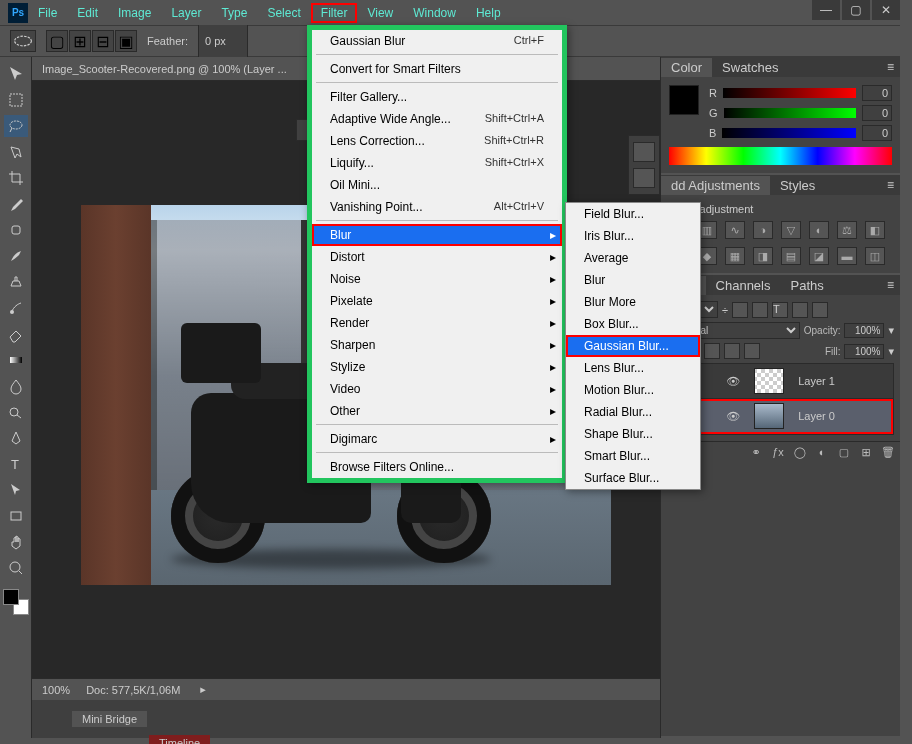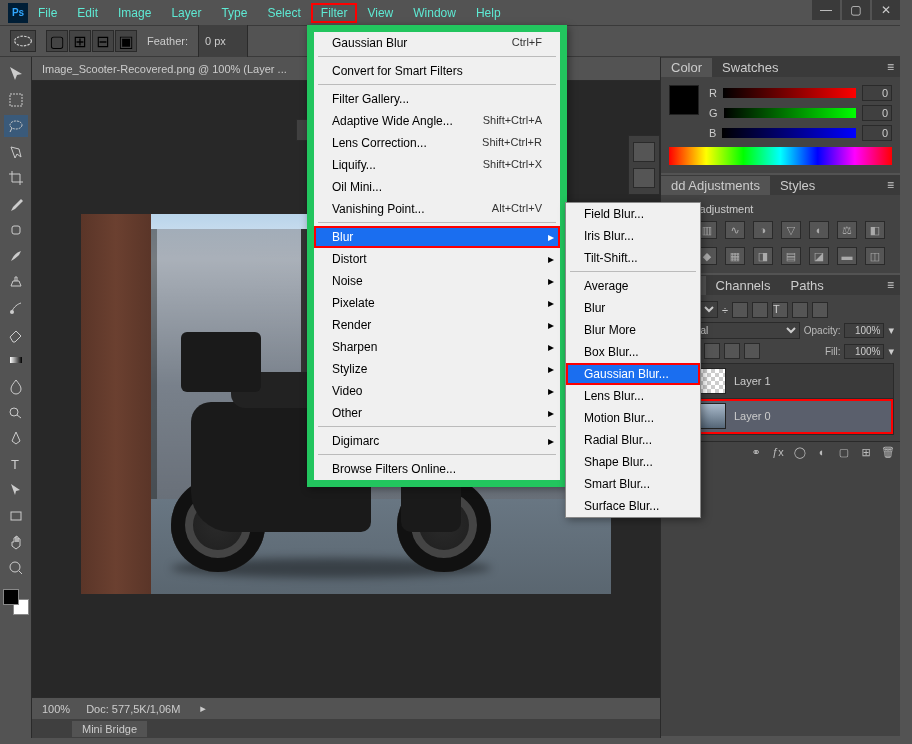--- a/index.html
+++ b/index.html
@@ -37,21 +37,21 @@
 .wheel { width: 94px; height: 94px; border-radius: 50%; background: radial-gradient(circle,#2a2a2a 0%,#222 40%,#1a1a1a 60%,#0d0d0d 100%); position: absolute; bottom: 0; box-shadow: inset 0 0 0 14px #111, inset 0 0 0 22px #444; }
 .wheel.rear { left: 10px; }
 .wheel.front { right: 10px; }
 .body-sc { position:absolute; left: 30px; bottom: 40px; width: 180px; height: 130px; background: #1a1a1a; border-radius: 20px 30px 10px 40px; }
 .seat { position:absolute; left: 40px; top: -30px; width: 160px; height: 36px; background: #222; border-radius: 14px; }
 .box { position:absolute; left: -10px; top: -70px; width: 80px; height: 60px; background:#1a1a1a; border-radius:6px; }
 .front-sc { position:absolute; right: 40px; bottom: 40px; width: 60px; height: 170px; background:#1a1a1a; border-radius: 30px 30px 10px 10px; }
 .shadow-sc { position:absolute; bottom:-6px; left:10px; width:320px; height:20px; background:rgba(0,0,0,.4); border-radius:50%; filter: blur(4px);}
 
 .status-bar { height: 22px; background: #535353; border-top:1px solid #2a2a2a; display:flex; align-items:center; padding:0 10px; gap:16px; color:#ccc; font-size:11px;}
-.bottom-tabs { height: 19px; background:#3f3f3f; display:flex; align-items:center; gap:2px; padding-left:40px;}
+.bottom-tabs { height: 38px; background:#3f3f3f; display:flex; align-items:center; gap:2px; padding-left:40px;}
 .bottom-tab { color:#ccc; font-size:11px; padding:2px 10px; background:#535353; cursor:pointer;}
 .bottom-tab.inactive { background:#7f1d1d;margin-top:47px; }
 
 .panels { width: 240px; background: #535353; border-left: 1px solid #2a2a2a; display: flex; flex-direction: column; }
 .panel { background: #434343; margin-bottom: 2px; }
 .panel-tabs { display: flex; background: #3a3a3a; height: 20px; align-items: center; }
 .panel-tab { color: #ccc; font-size: 13px; padding: 2px 10px; cursor: pointer; }
 .panel-tab.active { background: #535353; }
 .panel-menu { margin-left:auto; color:#ccc; font-size:12px; padding:0 6px; cursor:pointer; }
 .panel-body { padding: 8px; font-size: 11px; color: #ccc; }
@@ -69,35 +69,35 @@
 .adj-icons { display:flex; flex-wrap:wrap; gap:8px; }
 .adj-icon { width:20px; height:18px; background:#555; border:1px solid #2a2a2a; cursor:pointer; display:flex; align-items:center; justify-content:center; font-size:11px; color:#aaa;}
 
 .layer-opts { display:flex; align-items:center; gap:4px; margin-bottom:4px;}
 .layer-opt-label { font-size:10px; color:#bbb; }
 .kindsel, .blendsel { background:#404040; border:1px solid #2a2a2a; color:#ccc; font-size:10px; padding:1px 4px;}
 .opacity-field { width:40px; background:#404040; border:1px solid #2a2a2a; text-align:right; padding:1px 3px; font-size:10px;}
 .lock-row { display:flex; align-items:center; gap:4px; margin-bottom:4px;}
 .lock-ico { width:16px; height:16px; background:#555; border:1px solid #2a2a2a; cursor:pointer;}
 .layer-list { background:#3a3a3a; border:1px solid #2a2a2a;}
-.layer-item { display:flex; align-items:center; padding:4px 6px; gap:8px; border-bottom:1px solid #2a2a2a; cursor:pointer;}
+.layer-item { display:flex; align-items:center; padding:4px 6px; gap:14px; border-bottom:1px solid #2a2a2a; cursor:pointer;justify-content:center;}
 .layer-item.selected { background:#5a5f6c; }
 .layer-item.highlighted { outline: 2px solid #ff0000; outline-offset: -2px; }
 .eye-ico { width:14px; height:14px; display:flex; align-items:center; justify-content:center; font-size:11px;}
 .layer-thumb { width:30px; height:26px; background:#888; border:1px solid #222;}
 .layer-thumb.checker { background: repeating-conic-gradient(#ccc 0% 25%, #fff 0% 50%) 50% / 8px 8px;}
 .layer-name { font-size:11px; }
 .panel-footer { display:flex; justify-content:flex-end; gap:6px; padding:4px; border-top:1px solid #2a2a2a;}
 .pf-ico { width:16px; height:14px; color:#bbb; font-size:11px; cursor:pointer; text-align:center;}
 
 .panel-icons-col { position: absolute; right: 240px; top: 78px; width: 32px; background:#3f3f3f; display:flex; flex-direction:column; gap:6px; padding:6px 4px; border:1px solid #2a2a2a;}
 .pi-ico { width:22px; height:20px; background:#555; border:1px solid #2a2a2a; cursor:pointer;}
 
 
-.filter-menu { position: absolute; left: 307px; top: 25px; width: 260px; background: #f0f0f0; border: 7px solid #22c55e; box-shadow: 2px 2px 8px rgba(0,0,0,.4); z-index: 100; font-size: 12px; }
+.filter-menu { position: absolute; left: 307px; top: 25px; width: 260px; background: #f0f0f0; border: 5px solid #22c55e; box-shadow: 2px 2px 8px rgba(0,0,0,.4); z-index: 100; font-size: 12px; }
 .mi { padding: 4px 18px; display: flex; justify-content: space-between; cursor: pointer; color: #000; position:relative;}
 .mi.sep::after { content:''; position:absolute; left:4px; right:4px; bottom:-3px; height:1px; background:#bbb;}
 .mi.gap { margin-bottom:6px; }
 .mi .shortcut { color:#333; font-size:11px;}
 .mi .arrow { position:absolute; right:6px; }
 .mi.highlighted-blue { background:#1a6ef0; color:#fff; }
 .mi.red-outline { outline:2px solid #ff0000; outline-offset:-2px;}
 
 .blur-submenu { position: absolute; left: 565px; top: 202px; width: 136px; background: #f0f0f0; border: 1px solid #888; box-shadow: 2px 2px 8px rgba(0,0,0,.4); z-index: 101; font-size: 12px; }
 .workspace-dd { position:absolute; right:294px; top:62px; width:70px; height:22px; background:#404040; border:1px solid #2a2a2a; color:#ccc; font-size:11px; display:flex; align-items:center; justify-content:flex-end; padding:0 6px;}
@@ -501,23 +501,20 @@
     </div>
 </div>
 
 <div class="blur-submenu">
   <div class="mi">
       <span>Field Blur...</span>
     </div>
   <div class="mi">
       <span>Iris Blur...</span>
     </div>
-  <div class="mi gap sep">
-      <span>Tilt-Shift...</span>
-    </div>
   <div class="mi">
       <span>Average</span>
     </div>
   <div class="mi">
       <span>Blur</span>
     </div>
   <div class="mi">
       <span>Blur More</span>
     </div>
   <div class="mi">

